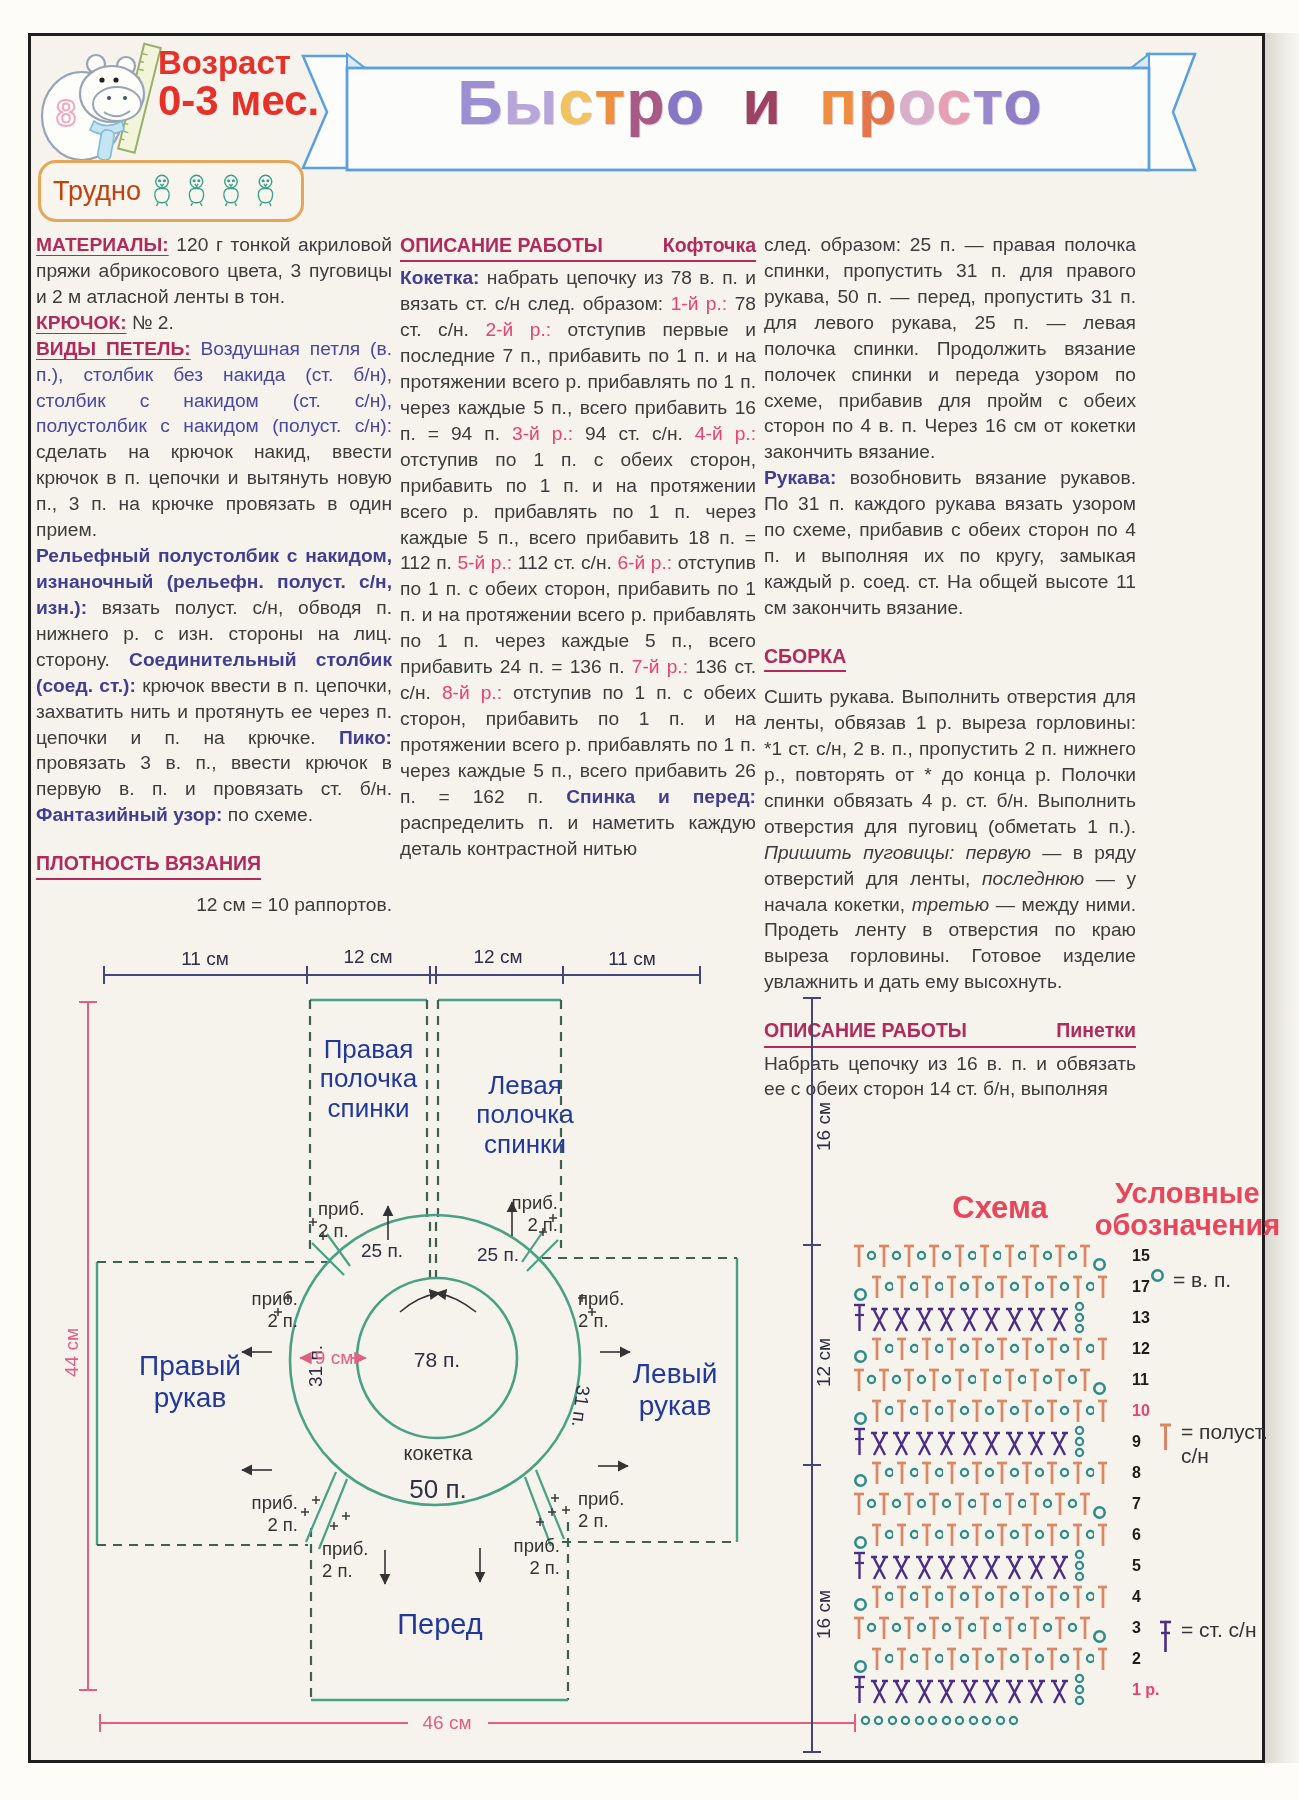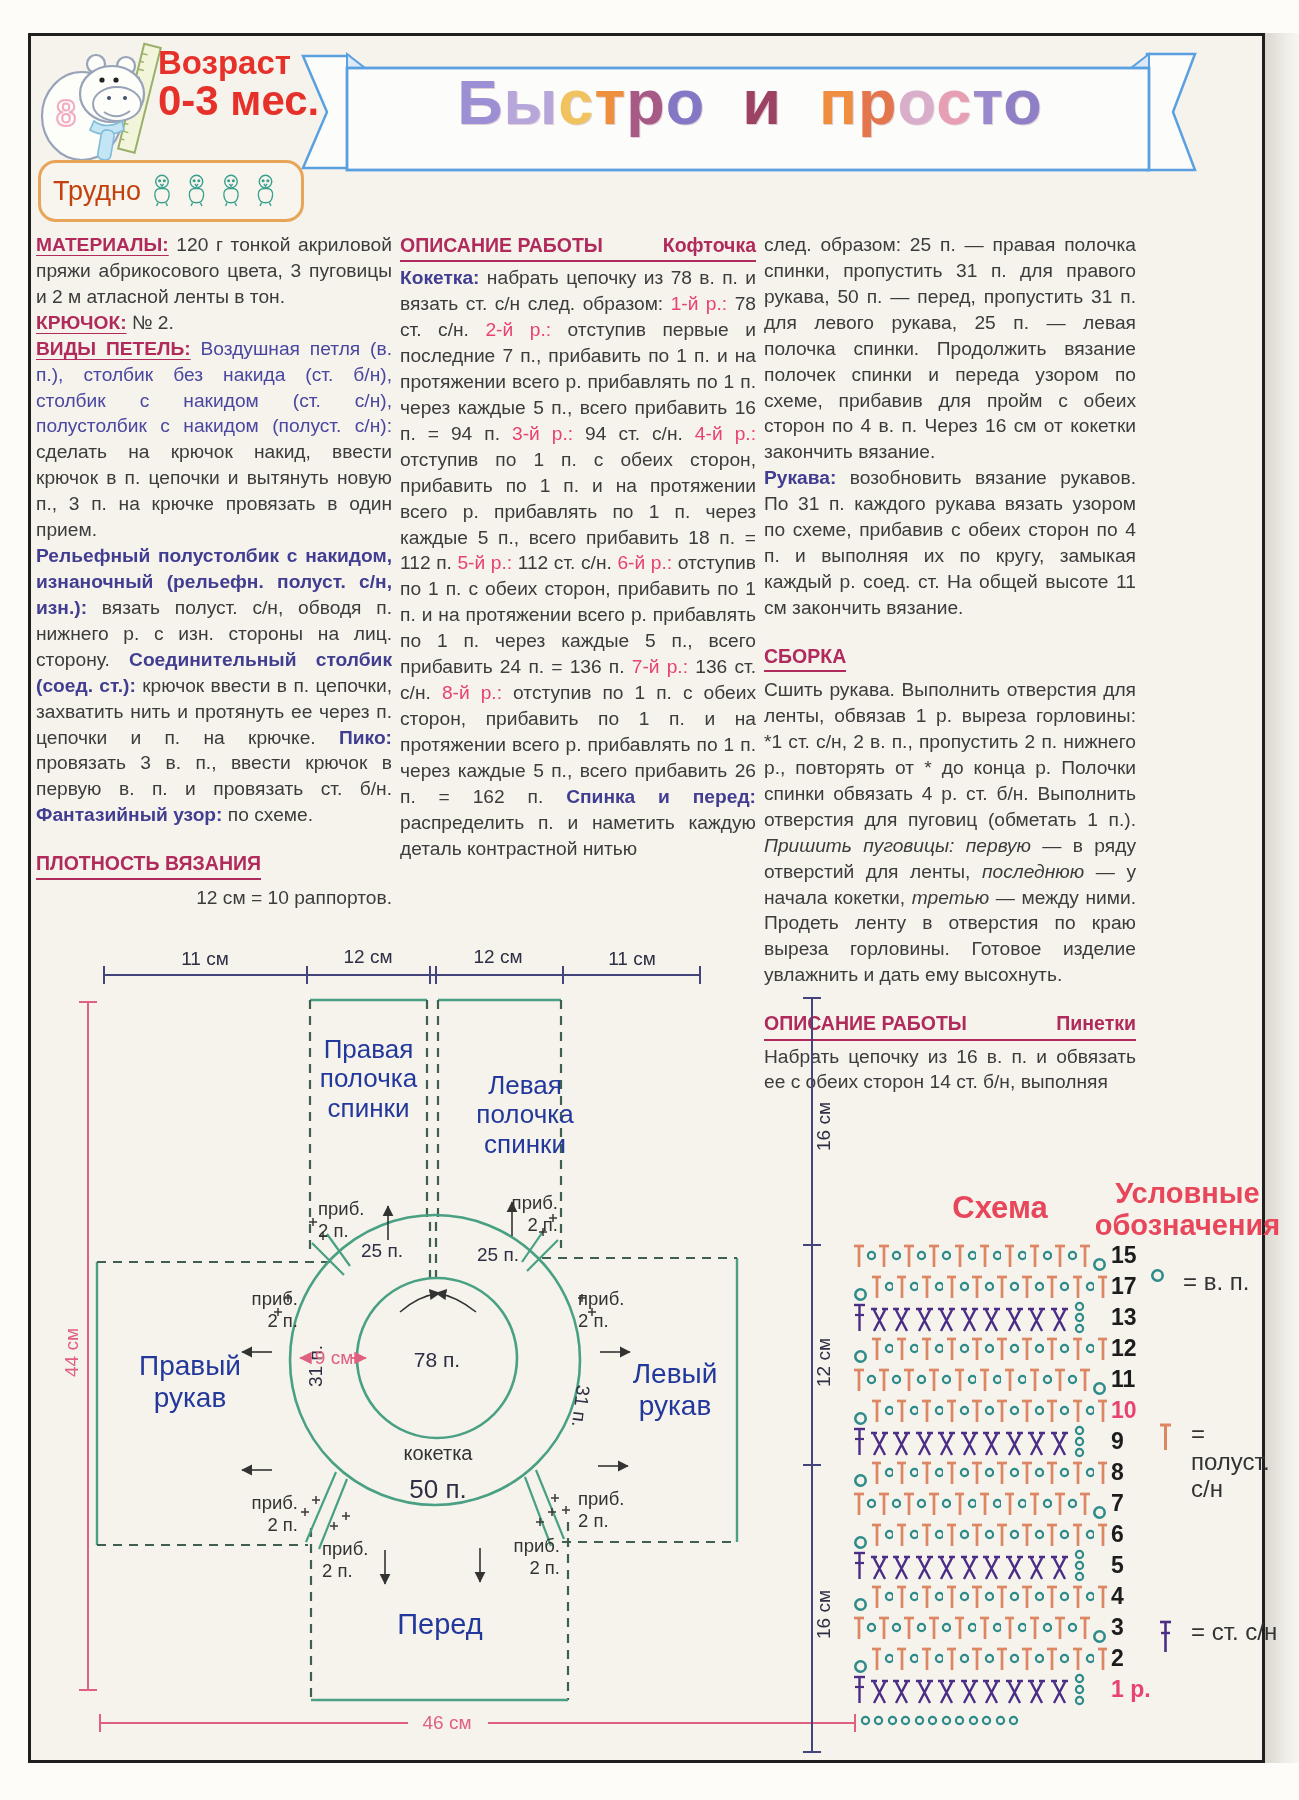--- a/index.html
+++ b/index.html
@@ -11,43 +11,43 @@
   .age{position:absolute;left:158px;top:46px;color:#e6312b;font-weight:bold;line-height:1.02;}
   .age .a1{font-size:33px;display:block;}
   .age .a2{font-size:42px;display:block;}
   .diff{position:absolute;left:38px;top:160px;width:266px;height:62px;border:3px solid #e8a55a;border-radius:18px;display:flex;align-items:center;padding:0 12px;box-sizing:border-box;background:#f7f5ee;}
   .diff .dlabel{color:#c2410c;font-size:27px;margin-right:10px;}
   .banner-letters{position:absolute;left:352px;top:66px;width:790px;text-align:center;font-size:63px;font-weight:bold;letter-spacing:1px;text-shadow:1px 1px 0 rgba(140,70,110,.25);}
   
   .col{position:absolute;font-size:19.2px;line-height:1.35;color:#3c3c3c;text-align:justify;}
   .col p{margin:0;}
   .colhdr{display:flex;justify-content:space-between;border-bottom:2.5px solid #b02a5c;color:#b02a5c;font-weight:bold;padding-bottom:2px;margin-bottom:3px;font-size:19.5px;}
-  .subhdr{color:#b02a5c;font-weight:bold;border-bottom:2.5px solid #b02a5c;display:inline-block;padding-bottom:1px;margin:22px 0 5px 0;font-size:19.5px;}
+  .subhdr{color:#b02a5c;font-weight:bold;border-bottom:2.5px solid #b02a5c;display:inline-block;padding-bottom:1px;margin:22px 0 12px 0;font-size:19.5px;}
   .seg-h{color:#b02a5c;font-weight:bold;text-decoration:underline;text-underline-offset:4px;}
   .seg-t{color:#413d91;font-weight:bold;}
   .seg-p{color:#4a47a0;}
   .seg-r{color:#e8426f;}
   .seg-i{font-style:italic;}
   
   .lbl{position:absolute;color:#2e2e44;font-size:19px;white-space:nowrap;}
   .pink{color:#e0617f;}
   .boxtitle{position:absolute;font-weight:normal;color:#23389b;text-align:center;line-height:1.13;font-size:26px;}
   .inc{position:absolute;font-size:18.5px;color:#333;line-height:1.18;}
   .inc.r{text-align:right;}
   .vrot{transform:rotate(-90deg);transform-origin:center;}
   
   .chart-title{position:absolute;color:#e8465a;font-weight:bold;}
   .crow{height:31px;display:flex;align-items:center;}
   .csyms{width:254px;display:flex;align-items:center;gap:2.5px;}
-  .cnum{font-size:23px;font-weight:bold;margin-left:4px;color:#1c1c1c;}
+  .cnum{font-size:16px;font-weight:bold;margin-left:25px;color:#1c1c1c;}
   .cnum.red{color:#e8426f;}
   .turnL{margin-top:16px;display:inline-flex;}
   .turnR{margin-top:18px;display:inline-flex;}
   .ostack{display:flex;flex-direction:column;margin-left:3px;}
-  .legend-item{position:absolute;display:flex;align-items:flex-start;gap:18px;color:#333;font-size:24px;line-height:1.15;}
+  .legend-item{position:absolute;display:flex;align-items:flex-start;gap:8px;color:#333;font-size:21px;line-height:1.15;}
   svg{display:block;}
   .overlay{position:absolute;left:0;top:0;pointer-events:none;}
 </style>
 </head>
 <body>
 
 <div id="page">
   <div class="frame"></div>
   <div class="edge-strip"></div>
 

